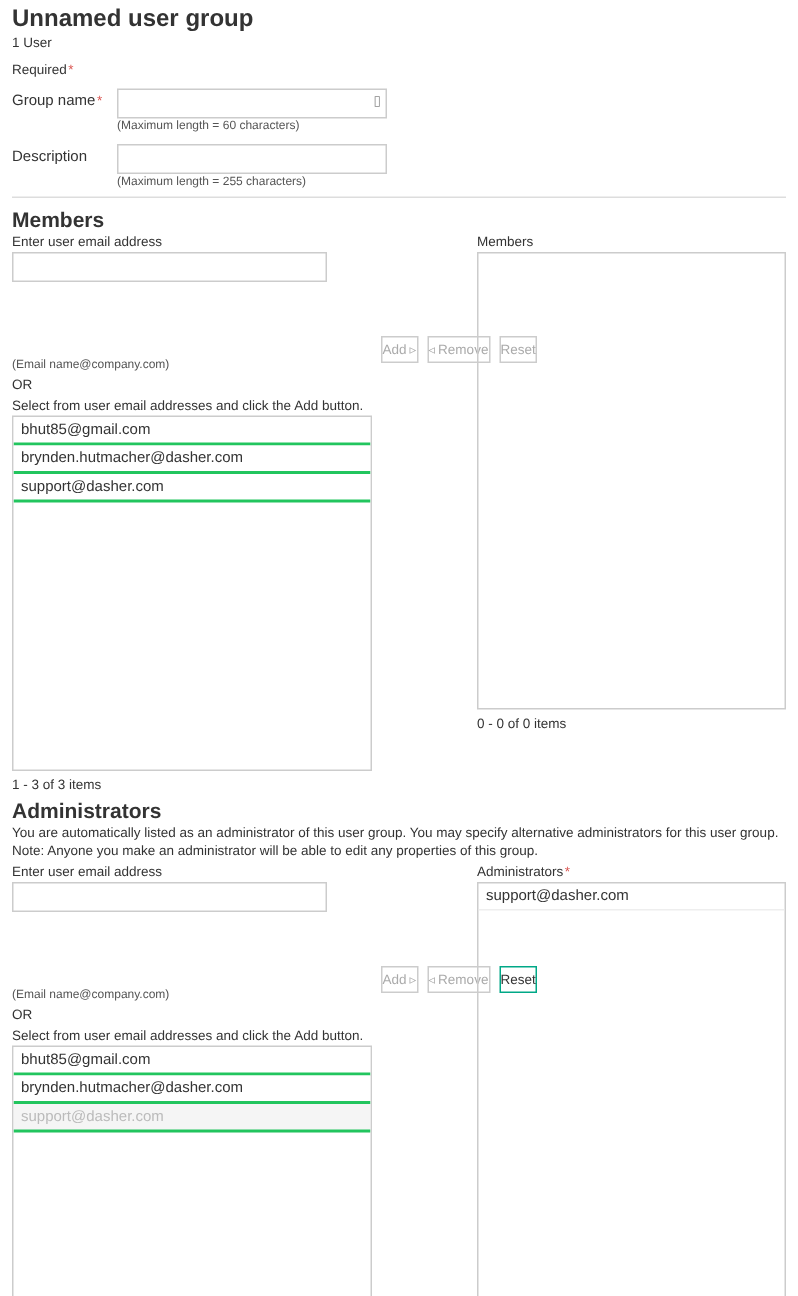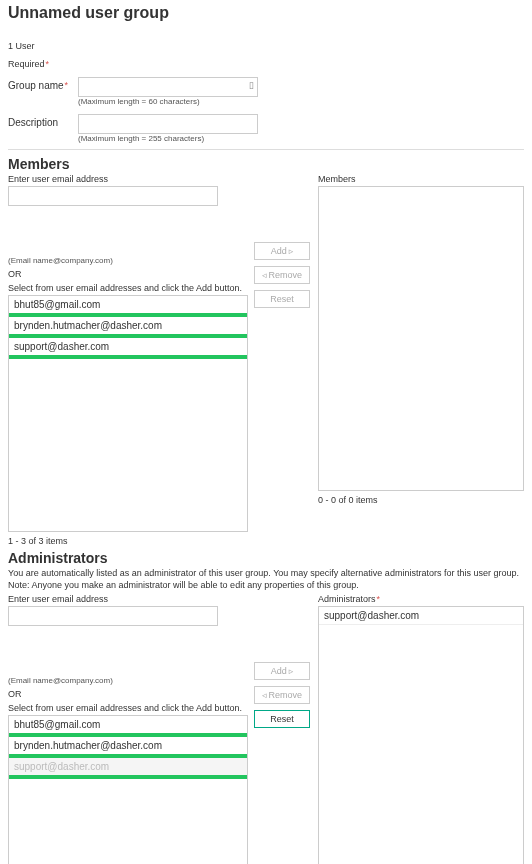--- a/index.html
+++ b/index.html
@@ -1,40 +1,40 @@
 <!DOCTYPE html>
 <html><head>
   <meta charset="utf-8">
   <style>
     * { box-sizing: border-box; margin: 0; padding: 0; }
     body { font-family: Arial, sans-serif; font-size: 10px; color: #333; padding: 4px 8px; width: 532px; }
-    .title { font-size: 16px; font-weight: bold; margin-bottom: 19px; }
+    .title { font-size: 16px; font-weight: bold; margin-bottom: 1px; }
     .subtitle { font-size: 9px; margin-bottom: 8px; }
     .req-label { font-size: 9px; }
     .asterisk { color: #d9534f; font-size: 9px; vertical-align: top; margin-left: 1px; }
     .field-row { display: flex; align-items: flex-start; margin-top: 8px; margin-bottom: 2px; }
     .field-label { width: 70px; font-size: 10px; padding-top: 3px; }
     .field-body { flex: 1; }
     .text-input { width: 180px; height: 20px; border: 1px solid #ccc; padding: 2px 4px; font-size: 10px; }
     .text-input-wide { width: 180px; }
     .hint { font-size: 8px; color: #555; margin-top: 0; }
     hr.sep { border: none; border-top: 1px solid #ddd; margin: 6px 0; }
     .section-title { font-size: 14px; font-weight: bold; margin-top: 4px; margin-bottom: 2px; }
     .section-desc { font-size: 9px; margin-bottom: 3px; line-height: 1.3; }
     .columns { display: flex; gap: 6px; }
     .col-left { width: 240px; }
-    .col-mid { width: 58px; display: flex; flex-direction: column; gap: 6px; padding-top: 68px; }
+    .col-mid { width: 58px; display: flex; gap: 6px; padding-top: 68px; }
     .col-right { flex: 1; }
     .small-label { font-size: 9px; margin-bottom: 2px; display: block; }
     .email-input { width: 210px; height: 20px; border: 1px solid #ccc; padding: 2px 4px; font-size: 10px; margin-bottom: 2px; }
     .email-hint { font-size: 8px; color: #555; margin-bottom: 4px; margin-top: 48px; }
     .or-text { font-size: 9px; margin-bottom: 4px; }
     .select-label { font-size: 9px; margin-bottom: 2px; }
     .list-box { border: 1px solid #ccc; height: 237px; overflow-y: auto; }
-    .list-item { font-size: 10px; padding: 3px 5px; border-bottom: 4px solid #22c55e; background: #fff; cursor: pointer; }
+    .list-item { font-size: 10px; padding: 3px 5px; border-bottom: 2px solid #22c55e; background: #fff; cursor: pointer; }
     .list-item.disabled { color: #bbb; background: #f5f5f5; cursor: default; }
     .count-text { font-size: 9px; margin-top: 4px; }
     .btn-small { width: 56px; height: 18px; font-size: 9px; border: 1px solid #ccc; background: #fff; color: #aaa; cursor: default; display: flex; align-items: center; justify-content: center; gap: 2px; }
     .btn-small.active { border: 1px solid #00a887; color: #333; cursor: pointer; }
     .right-panel-label { font-size: 9px; margin-bottom: 2px; display: block; }
     .right-list { border: 1px solid #ccc; height: 305px; overflow-y: auto; }
     .right-item { font-size: 10px; padding: 3px 5px; border-bottom: 1px solid #eee; }
     .input-with-icon { position: relative; display: inline-block; }
     .input-icon { position: absolute; right: 4px; top: 3px; font-size: 9px; color: #888; pointer-events: none; }
   </style>

